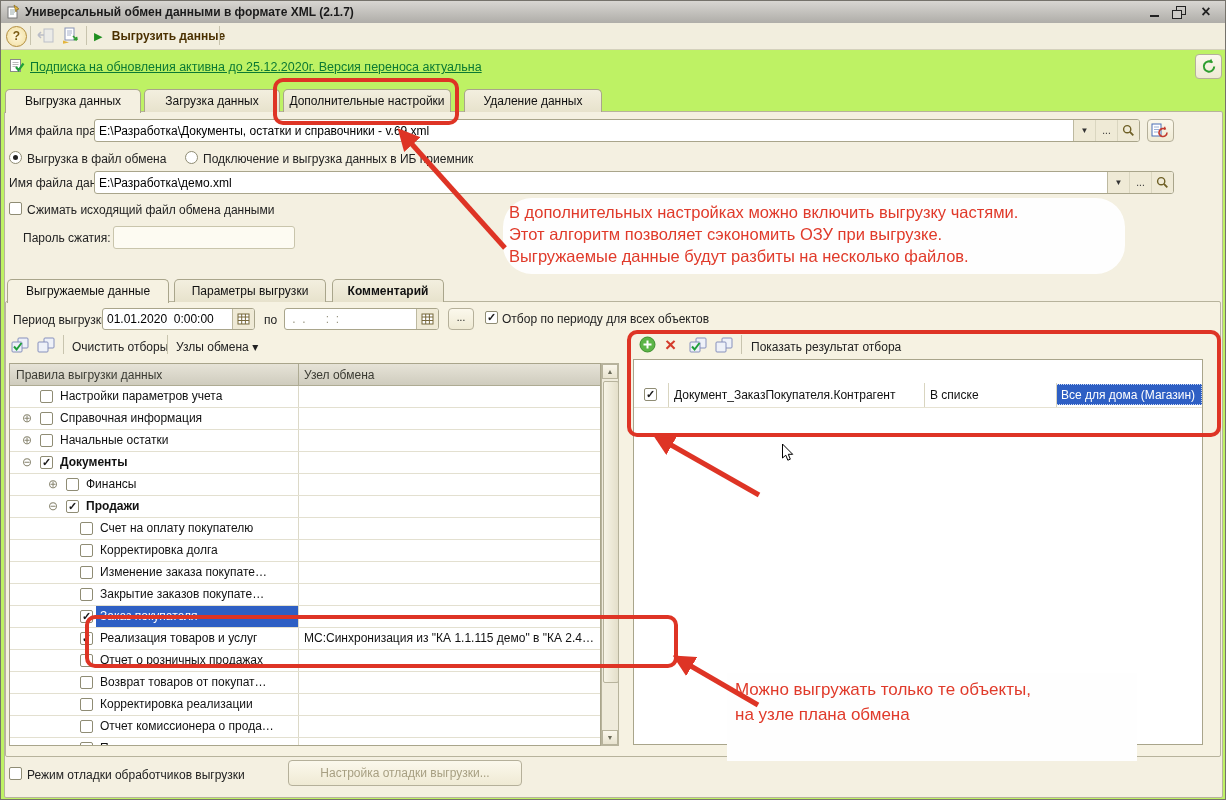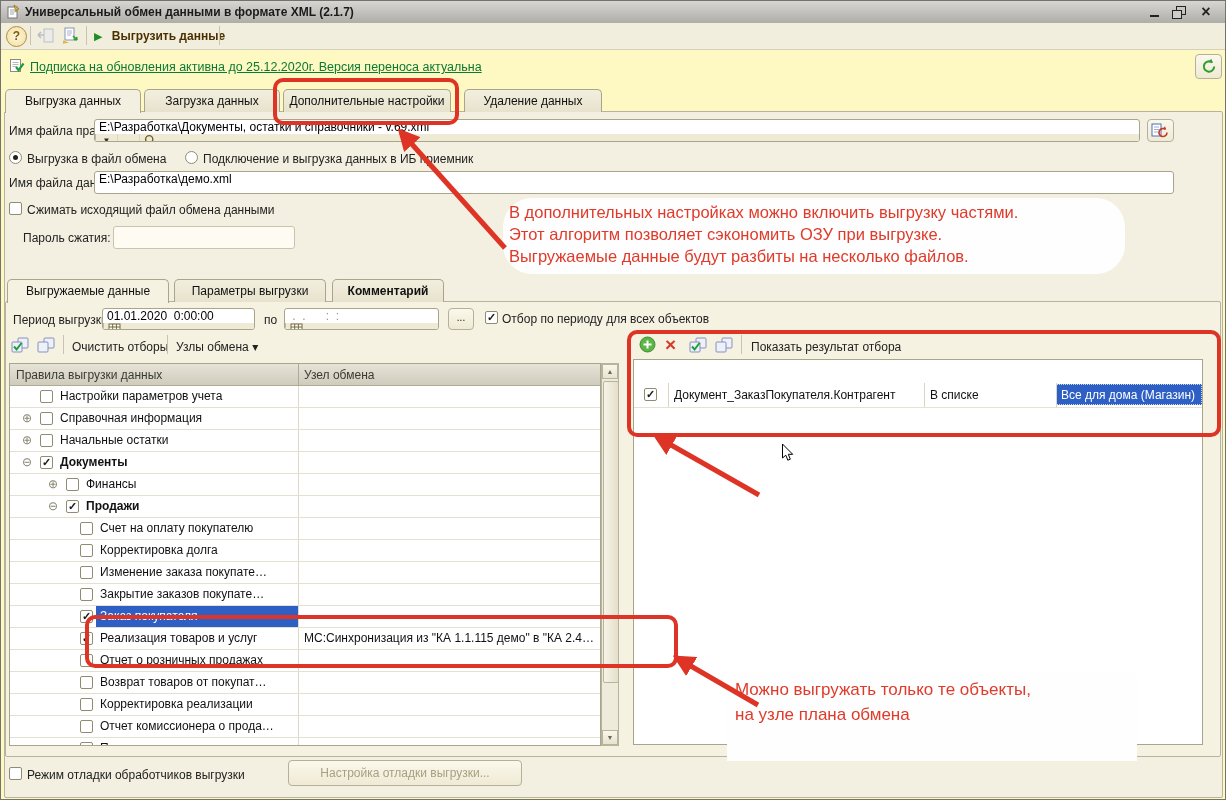--- a/index.html
+++ b/index.html
@@ -1,16 +1,16 @@
 <!DOCTYPE html>
 <html><head>
 <meta charset="utf-8">
 <style>
   html,body{margin:0;padding:0;background:#888;}
-  #window{position:relative;width:1226px;height:800px;background:#fef9c3;border:1px solid #75726B;
+  #window{position:relative;width:1226px;height:800px;background:#bef264;border:1px solid #75726B;
           font-family:"Liberation Sans",sans-serif;font-size:12px;color:#111;overflow:hidden;box-sizing:border-box;}
   .abs{position:absolute;}
   .nosel{white-space:nowrap;}
   
   .titlebar{left:0;top:0;width:100%;height:22px;background:linear-gradient(#D8D6D2,#AFADA8);
             border-bottom:1px solid #8f8d88;display:flex;align-items:center;}
   .title-text{font-weight:bold;font-size:12px;color:#1a1a1a;margin-left:4px;}
   .winbtn{position:absolute;top:1px;width:22px;height:19px;text-align:center;line-height:19px;font-weight:bold;color:#222;cursor:default;}
   .minbar{position:absolute;left:7px;top:13px;width:9px;height:2px;background:#222;}
   .restore1{position:absolute;left:9px;top:4px;width:8px;height:7px;border:1px solid #222;background:transparent;}
@@ -26,21 +26,21 @@
   
   .btn{position:absolute;background:linear-gradient(#FBF8EC,#EFEAD4);border:1px solid #B5B09A;border-radius:4px;
        text-align:center;box-sizing:border-box;}
   .tab{position:absolute;top:88px;height:23px;background:linear-gradient(#F3EFDF,#E7E2CC);border:1px solid #A9A58B;border-bottom:none;
        border-radius:5px 5px 0 0;text-align:center;line-height:22px;box-sizing:border-box;z-index:2;}
   .tab.active{background:#F4F0E1;height:24px;z-index:3;font-weight:normal;}
   .itab{position:absolute;top:278px;height:23px;background:linear-gradient(#F3EFDF,#E7E2CC);border:1px solid #A9A58B;border-bottom:none;
         border-radius:5px 5px 0 0;text-align:center;line-height:22px;box-sizing:border-box;z-index:2;}
   .itab.active{background:#F6F2E2;height:24px;z-index:3;}
   .panel{position:absolute;border:1px solid #B7B39C;border-radius:2px;box-sizing:border-box;}
-  .field{position:absolute;background:#fff;border:1px solid #A9A58B;border-radius:3px;box-sizing:border-box;display:flex;overflow:hidden;flex-direction:column;}
+  .field{position:absolute;background:#fff;border:1px solid #A9A58B;border-radius:3px;box-sizing:border-box;display:flex;overflow:hidden;}
   .field input{border:none;outline:none;flex:1;min-width:0;font:12px "Liberation Sans",sans-serif;background:transparent;padding:0 4px;}
   .field input::placeholder{color:#9a9784;}
   .fbtns{display:flex;align-items:stretch;background:#EFEAD6;border-left:1px solid #BDB9A0;}
   .fbtn{width:21px;display:flex;align-items:center;justify-content:center;font-size:8px;color:#333;border-left:1px solid #DAD6C0;}
   .fbtn:first-child{border-left:none;}
   .cbx{position:absolute;width:13px;height:13px;background:#fff;border:1px solid #8F8C74;border-radius:2px;box-sizing:border-box;}
   .cbx .mk{font-style:normal;font-weight:bold;font-size:11px;line-height:11px;color:#1a1a1a;display:block;text-align:center;}
   .radio{position:absolute;width:13px;height:13px;border:1px solid #8F8C74;border-radius:50%;background:#fff;box-sizing:border-box;}
   .radio.sel::after{content:"";position:absolute;left:3px;top:3px;width:5px;height:5px;border-radius:50%;background:#222;}
   .dislabel{color:#A29D83;}

